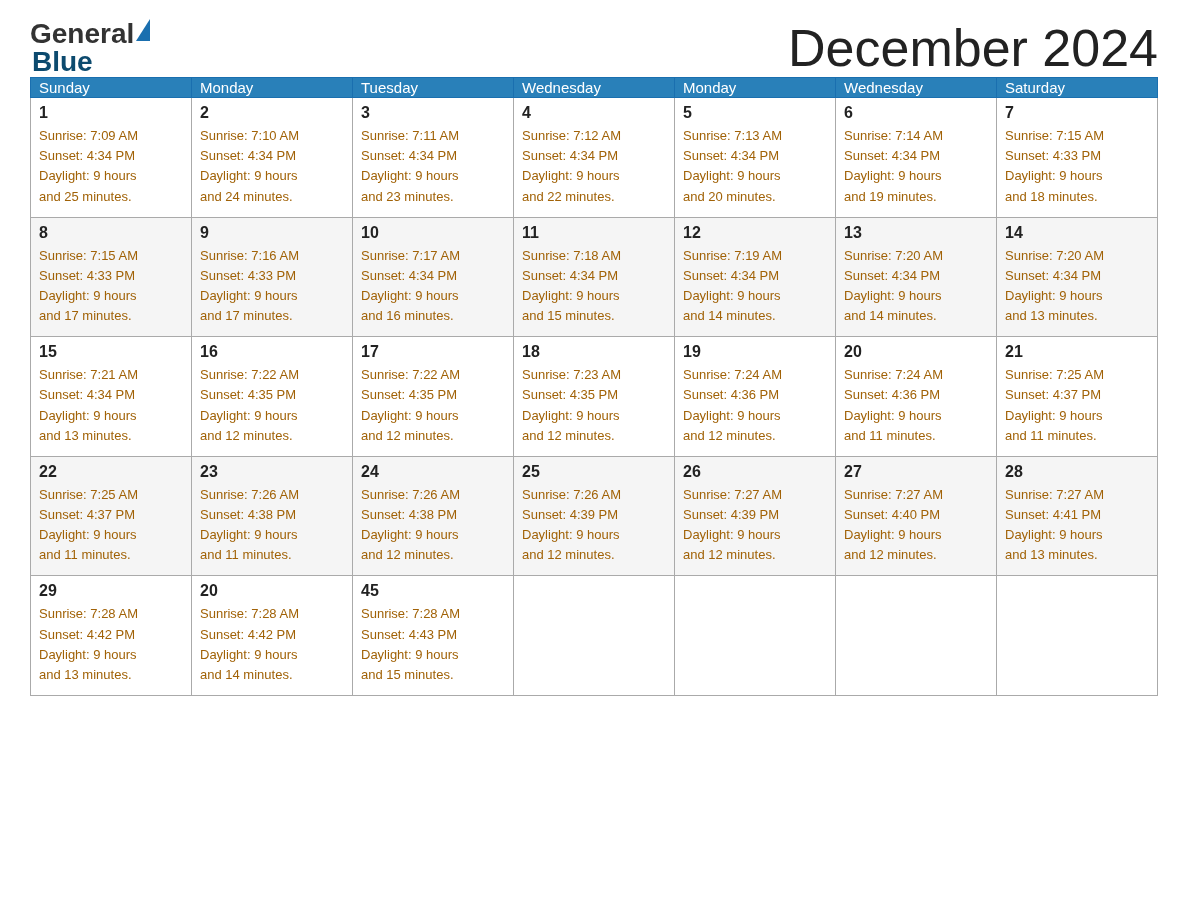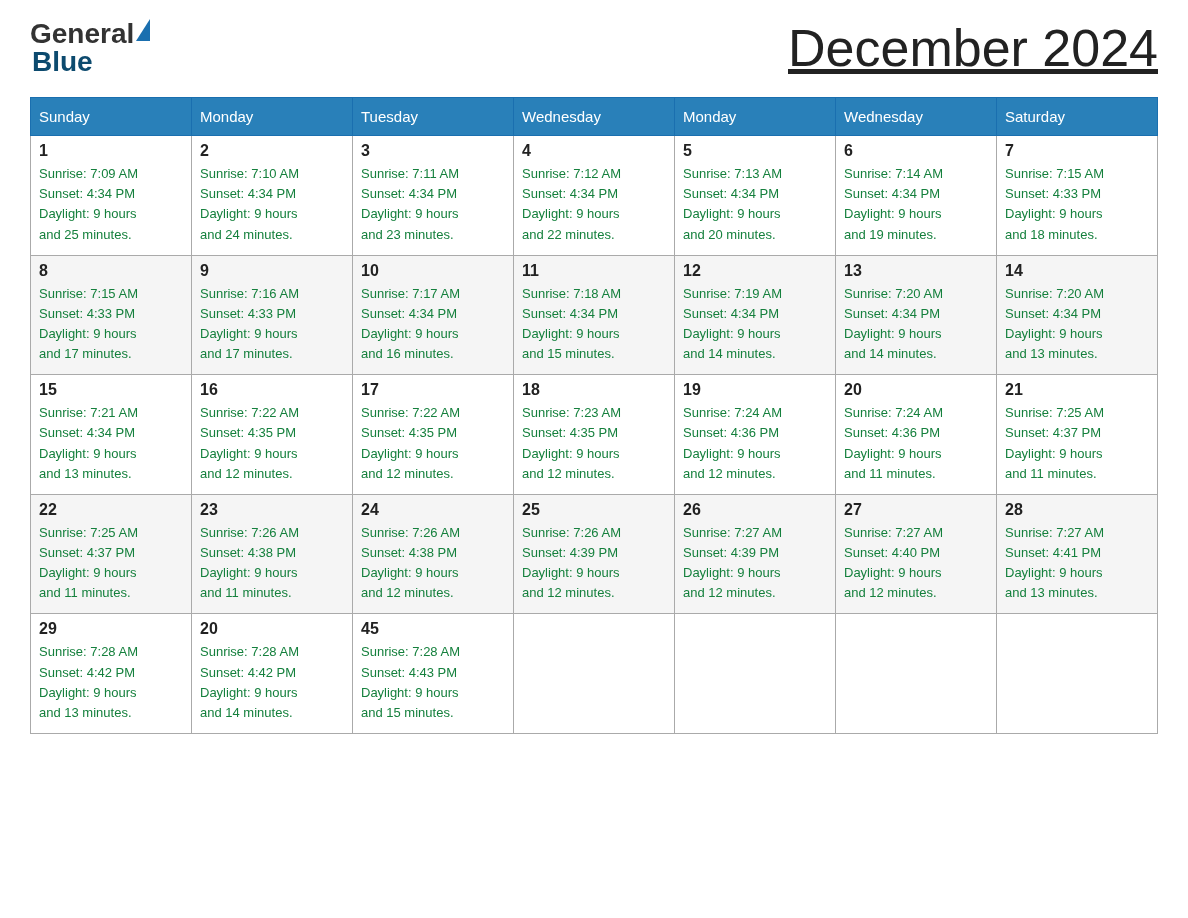--- a/index.html
+++ b/index.html
@@ -7,21 +7,20 @@
       font-family: Arial, sans-serif;
       background: #fff;
       padding: 20px 30px;
       width: 1188px;
       min-height: 918px;
     }
     .header {
       display: flex;
       justify-content: space-between;
       align-items: flex-start;
-      margin-bottom: 20px;
     }
     .logo-text-general {
       font-size: 28px;
       font-weight: bold;
       color: #333;
     }
     .logo-icon {
       display: inline-block;
       width: 0;
       height: 0;
@@ -50,38 +49,37 @@
       margin-left: 2px;
     }
     .title-block {
       text-align: right;
     }
     .month-title {
       font-size: 52px;
       font-weight: normal;
       color: #222;
       line-height: 1.1;
-      text-decoration: underline;
     }
     .location-title {
       font-size: 22px;
       color: #444;
       margin-top: 4px;
     }
     .calendar {
       width: 100%;
       border-collapse: collapse;
       border: 1px solid #999;
     }
     .calendar th {
       background-color: #2980b9;
       color: #fff;
       font-size: 15px;
       font-weight: normal;
-      padding: 10px 8px;
+      padding: 1px 8px;
       text-align: left;
       border: 1px solid #1a6faf;
     }
     .calendar td {
       vertical-align: top;
       padding: 6px 8px 10px 8px;
       border: 1px solid #aaa;
       width: 14.28%;
       font-size: 13px;
       color: #222;
@@ -89,21 +87,21 @@
     }
     .day-number {
       font-size: 16px;
       font-weight: bold;
       display: block;
       margin-bottom: 4px;
     }
     .day-info {
       font-size: 13px;
       line-height: 1.55;
-      color: #15803d;
+      color: #a16207;
     }
     .empty-cell {
       background: #fff;
     }
     
     tr:nth-child(even) td {
       background-color: #f5f5f5;
     }
     tr:nth-child(odd) td {
       background-color: #fff;

